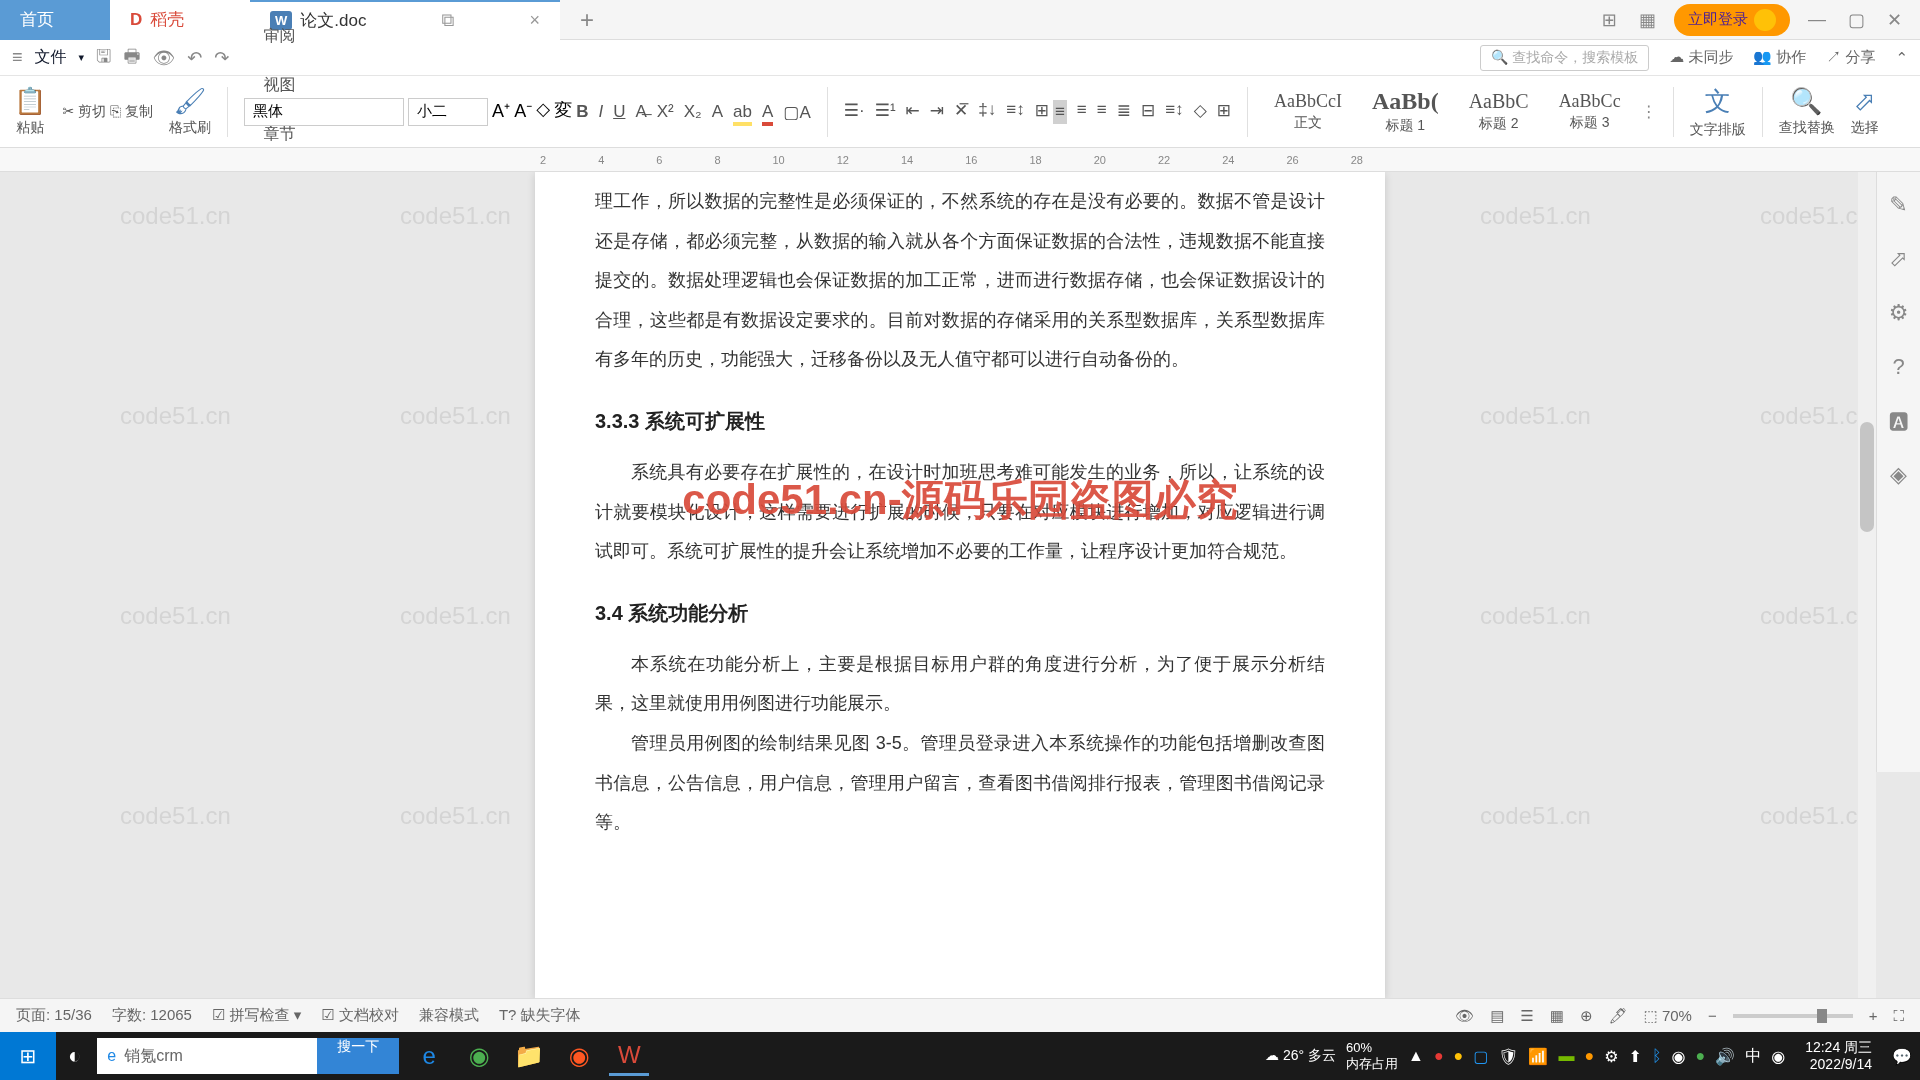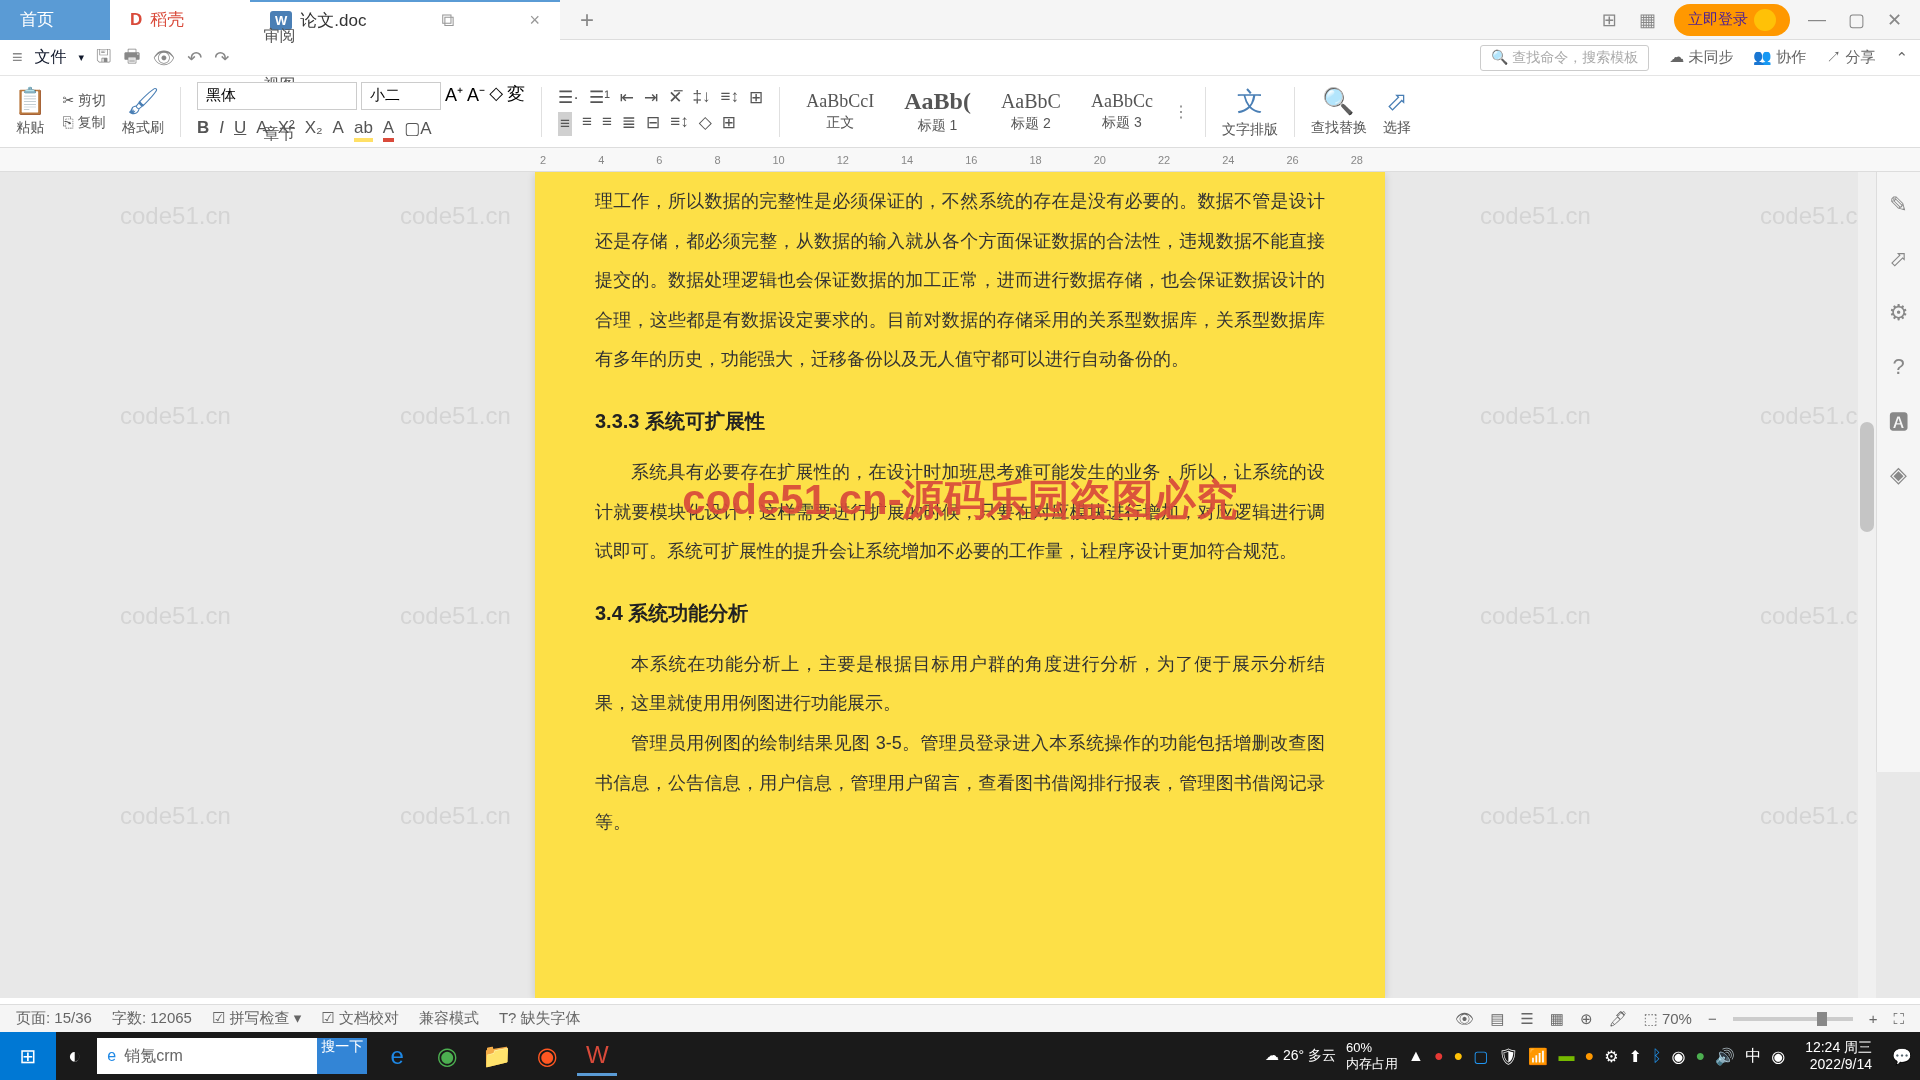--- a/index.html
+++ b/index.html
@@ -32,59 +32,59 @@
 
 .ribbon { height: 72px; display: flex; align-items: center; padding: 0 14px; gap: 16px; border-bottom: 1px solid #ddd; }
 .ribbon-group { display: flex; gap: 10px; align-items: center; }
 .ribbon-vgroup { display: flex; flex-direction: column; align-items: center; gap: 2px; font-size: 14px; color: #555; }
 .ribbon-big-icon { font-size: 26px; color: #4a7fb5; }
 .vsep { width: 1px; height: 50px; background: #e0e0e0; }
 .font-select { display: flex; gap: 4px; }
 .font-name { width: 160px; height: 28px; border: 1px solid #ccc; font-size: 15px; padding: 2px 8px; }
 .font-size { width: 80px; height: 28px; border: 1px solid #ccc; font-size: 15px; padding: 2px 8px; }
 .font-row { display: flex; gap: 10px; margin-top: 4px; font-size: 17px; color: #555; }
-.font-col { display: flex; flex-direction: column; gap: 4px; }
+.font-col { display: flex; gap: 4px; }
 .para-row { display: flex; gap: 10px; font-size: 17px; color: #555; }
 .style-item { display: flex; flex-direction: column; align-items: center; gap: 2px; font-size: 14px; color: #555; padding: 2px 10px; }
 .style-preview { font-family: "Times New Roman", serif; font-size: 18px; }
 
 
 .ruler { height: 24px; background: #f8f8f8; border-bottom: 1px solid #ddd; position: relative; font-size: 11px; color: #888; display: flex; align-items: center; padding-left: 540px; gap: 52px; }
 
 
 .doc-area { position: relative; height: calc(1080px - 40px - 36px - 72px - 24px - 34px - 48px); background: #e8e8e8; overflow: hidden; display: flex; justify-content: center; }
-.page { width: 850px; background: #fde047; box-shadow: 0 2px 8px rgba(0,0,0,0.15); padding: 0 60px 70px 60px; position: relative; }
+.page { width: 850px; background: #ffffff; box-shadow: 0 2px 8px rgba(0,0,0,0.15); padding: 0 60px 70px 60px; position: relative; }
 .body-text { font-size: 18px; line-height: 2.2; color: #333; text-align: justify; text-indent: 2em; }
 .body-text.first { margin-top: 10px; text-indent: 0; }
 .heading { font-size: 20px; font-weight: bold; margin: 28px 0 18px 0; color: #222; }
 .overlay-wm { position: absolute; color: #d94a3a; font-size: 42px; font-weight: bold; top: 300px; left: 50%; transform: translateX(-50%); white-space: nowrap; opacity: .92; pointer-events: none; }
 
 
 .wm { position: absolute; color: #ccc; font-size: 24px; pointer-events: none; opacity: .7; }
 
 
 .right-sidebar { position: absolute; right: 0; top: 172px; width: 44px; height: 600px; background: #f5f5f5; border-left: 1px solid #ddd; display: flex; flex-direction: column; align-items: center; gap: 28px; padding-top: 20px; }
 .sidebar-icon { font-size: 22px; color: #888; }
 
 
 .scrollbar { position: absolute; right: 44px; top: 172px; width: 18px; height: calc(1080px - 172px - 82px); background: #f0f0f0; }
 .scroll-thumb { width: 14px; height: 110px; background: #c5c5c5; border-radius: 7px; margin: 250px auto 0; }
 
 
-.status-bar { position: absolute; bottom: 48px; left: 0; right: 0; height: 28px; background: #f5f5f5; border-top: 1px solid #ddd; display: flex; align-items: center; padding: 0 16px; font-size: 15px; color: #666; gap: 20px; }
+.status-bar { position: absolute; bottom: 48px; left: 0; right: 0; height: 34px; background: #f5f5f5; border-top: 1px solid #ddd; display: flex; align-items: center; padding: 0 16px; font-size: 15px; color: #666; gap: 20px; }
 .status-right { margin-left: auto; display: flex; align-items: center; gap: 16px; }
 .zoom-slider { width: 120px; height: 4px; background: #ccc; position: relative; }
 .zoom-thumb { width: 10px; height: 14px; background: #888; position: absolute; left: 70%; top: -5px; }
 
 
 .taskbar { position: absolute; bottom: 0; left: 0; right: 0; height: 48px; background: #1a1a1a; display: flex; align-items: center; }
 .task-item { height: 48px; padding: 0 12px; display: flex; align-items: center; font-size: 16px; color: #fff; }
 .start { background: #0078d4; width: 56px; justify-content: center; font-size: 20px; }
 .search-box { background: #fff; color: #666; height: 36px; width: 220px; display: flex; align-items: center; padding: 0 10px; gap: 8px; margin-left: 4px; }
-.search-btn { background: #3385d6; color: #fff; height: 36px; padding: 0 4px; font-size: 14px; }
+.search-btn { background: #3385d6; color: #fff; height: 36px; padding: 0 20px; font-size: 14px; }
 .task-icons { display: flex; gap: 10px; margin-left: 10px; }
 .task-icon { width: 40px; height: 40px; display: flex; align-items: center; justify-content: center; font-size: 24px; }
 .tray { margin-left: auto; display: flex; align-items: center; gap: 10px; padding-right: 8px; color: #fff; font-size: 14px; }
 .tray-icon { font-size: 16px; }
 .clock { text-align: right; font-size: 14px; line-height: 1.2; padding: 0 10px; }
 </style>
 </head>
 <body>
 
 <div class="top-tabs">

